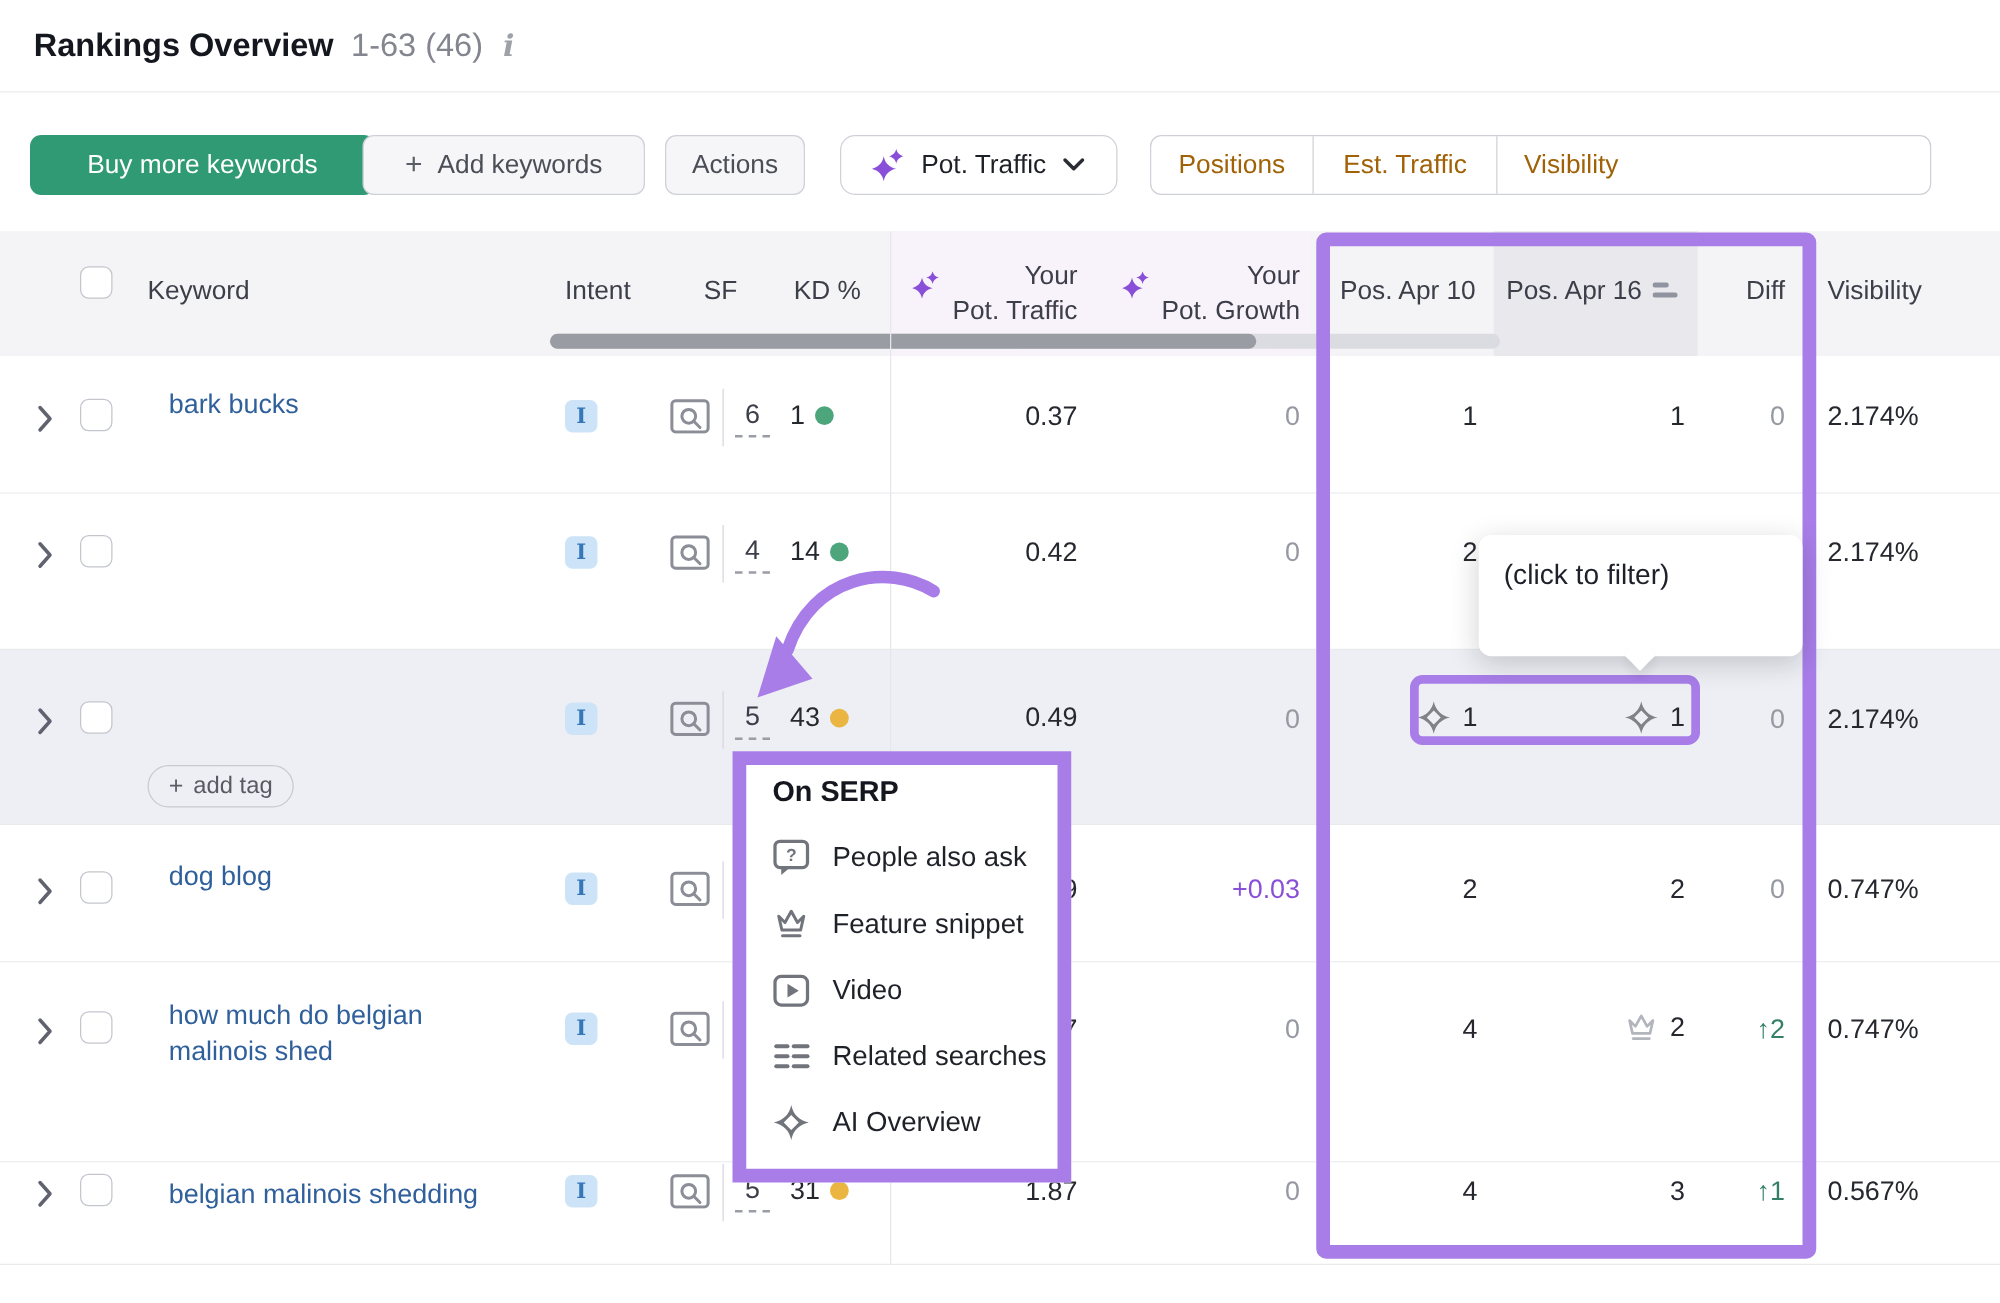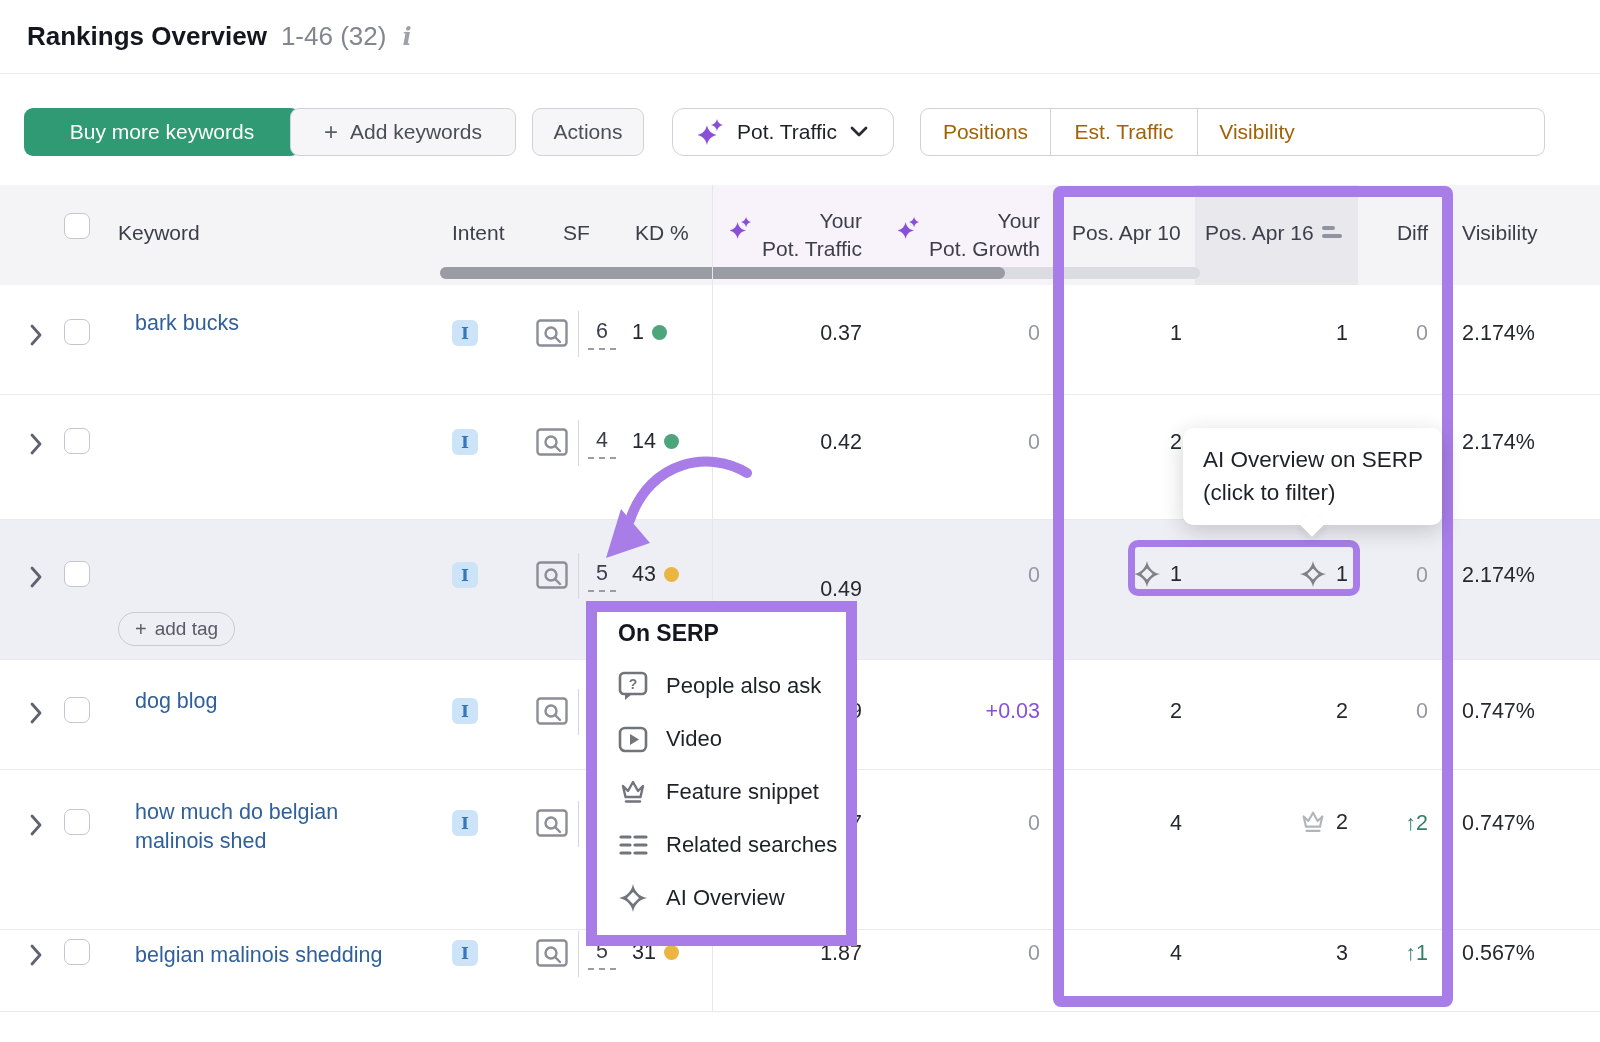--- a/index.html
+++ b/index.html
@@ -94,21 +94,21 @@
                 transform:rotate(45deg);box-shadow:4px 4px 8px rgba(25,28,40,.08);}
   svg{display:block;}
 </style>
 </head>
 <body>
 
 <div class="canvas">
 
   <div class="titlebar">
     <span class="ttl">Rankings Overview</span>
-    <span class="rng">1-46 (32)</span>
+    <span class="rng">1-63 (46)</span>
     <span class="info">i</span>
   </div>
 
   <div class="btn btn-green">Buy more keywords</div>
   <div class="btn btn-gray btn-add">
     <span class="plus-glyph">+</span>
     <span>Add keywords</span>
   </div>
   <div class="btn btn-gray btn-actions">
     <span>Actions</span>
@@ -257,21 +257,21 @@
           <circle cx="15" cy="14" r="5.5" fill="none" stroke="#8b8d97" stroke-width="2.4"></circle>
           <line x1="19" y1="18" x2="24" y2="23" stroke="#8b8d97" stroke-width="2.4" stroke-linecap="round"></line>
         </svg>
       </div>
     <div class="vdiv" style="top:33px"></div>
     <div class="sf" style="top:41px">5</div>
     <div class="kd" style="top:42px">
         <span>43</span>
         <span class="dot" style="background: rgb(234, 181, 65);"></span>
       </div>
-    <div class="cell num-r" style="left:712px;width:150px;top:57px">0.49</div>
+    <div class="cell num-r" style="left:712px;width:150px;top:42px">0.49</div>
     <div class="cell num-r muted" style="left:872px;width:168px;top:43px">0</div>
     <div class="cell posflex" style="left:1062px;width:120px;top:40px">
       <span>
           <svg width="28" height="28" viewBox="0 0 30 30">
             <path fill="#808289" fill-rule="evenodd" d="M15 1 C16.5 8.5,21.5 13.5,29 15 C21.5 16.5,16.5 21.5,15 29 C13.5 21.5,8.5 16.5,1 15 C8.5 13.5,13.5 8.5,15 1 Z M15 9 L21 15 L15 21 L9 15 Z"></path>
           </svg>
         </span>
       <span>1</span>
     </div>
     <div class="cell posflex" style="left:1198px;width:150px;top:40px">
@@ -393,34 +393,34 @@
               <rect x="2" y="2" width="26" height="21" rx="4" fill="none" stroke="#72747c" stroke-width="2.6"></rect>
               <path d="M7 23 L7 29 L14 23 Z" fill="#72747c"></path>
               <text x="15" y="18" text-anchor="middle" font-size="14" font-weight="bold" fill="#72747c" font-family="Liberation Sans, sans-serif">?</text>
             </svg>
           </span>
         <span>People also ask</span>
       </div>
       <div class="pitem">
         <span>
             <svg width="30" height="30" viewBox="0 0 30 30">
+              <path d="M5 9 L10 14 L15 5 L20 14 L25 9 L22.5 20 L7.5 20 Z" fill="none" stroke="#72747c" stroke-width="2.4" stroke-linejoin="round"></path>
+              <line x1="8" y1="24.5" x2="22" y2="24.5" stroke="#72747c" stroke-width="2.4" stroke-linecap="round"></line>
+            </svg>
+          </span>
+        <span>Feature snippet</span>
+      </div>
+      <div class="pitem">
+        <span>
+            <svg width="30" height="30" viewBox="0 0 30 30">
               <rect x="2" y="4" width="26" height="23" rx="5" fill="none" stroke="#72747c" stroke-width="2.6"></rect>
               <polygon points="12,10 21,15.5 12,21" fill="#72747c"></polygon>
             </svg>
           </span>
         <span>Video</span>
-      </div>
-      <div class="pitem">
-        <span>
-            <svg width="30" height="30" viewBox="0 0 30 30">
-              <path d="M5 9 L10 14 L15 5 L20 14 L25 9 L22.5 20 L7.5 20 Z" fill="none" stroke="#72747c" stroke-width="2.4" stroke-linejoin="round"></path>
-              <line x1="8" y1="24.5" x2="22" y2="24.5" stroke="#72747c" stroke-width="2.4" stroke-linecap="round"></line>
-            </svg>
-          </span>
-        <span>Feature snippet</span>
       </div>
       <div class="pitem">
         <span>
             <svg width="30" height="30" viewBox="0 0 30 30">
               <g stroke="#72747c" stroke-width="3.2" stroke-linecap="round">
                 <line x1="3" y1="7" x2="12" y2="7"></line>
                 <line x1="3" y1="15" x2="12" y2="15"></line>
                 <line x1="3" y1="23" x2="12" y2="23"></line>
                 <line x1="17" y1="7" x2="28" y2="7"></line>
                 <line x1="17" y1="15" x2="28" y2="15"></line>
@@ -435,18 +435,17 @@
             <svg width="30" height="30" viewBox="0 0 30 30">
               <path fill="#72747c" fill-rule="evenodd" d="M15 1 C16.5 8.5,21.5 13.5,29 15 C21.5 16.5,16.5 21.5,15 29 C13.5 21.5,8.5 16.5,1 15 C8.5 13.5,13.5 8.5,15 1 Z M15 9 L21 15 L15 21 L9 15 Z"></path>
             </svg>
           </span>
         <span>AI Overview</span>
       </div>
     </div>
   </div>
 
   <div class="tooltip">
-    <div>AI Overview on SERP</div>
     <div>(click to filter)</div>
     <div class="ptr"></div>
   </div>
 
 </div>
 
 </body></html>

